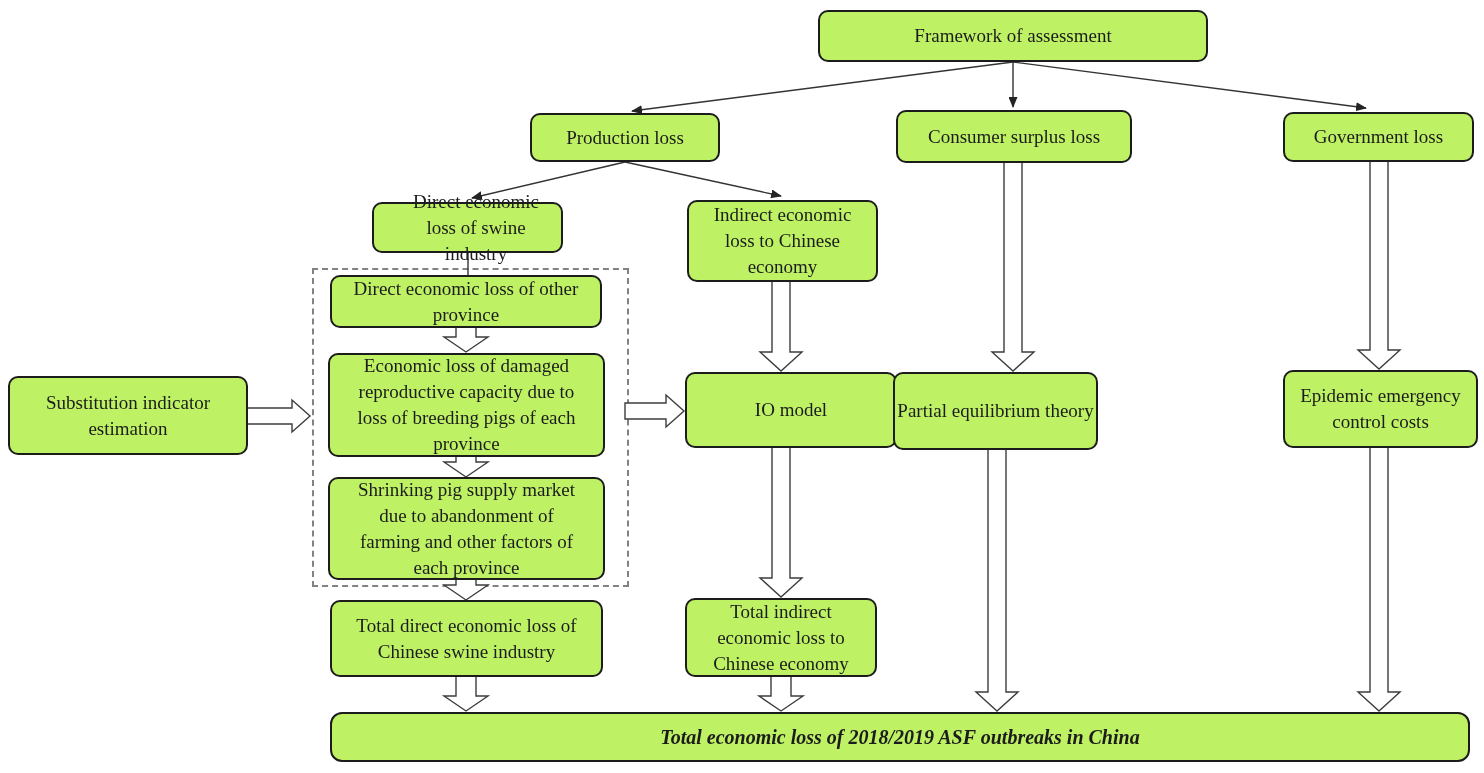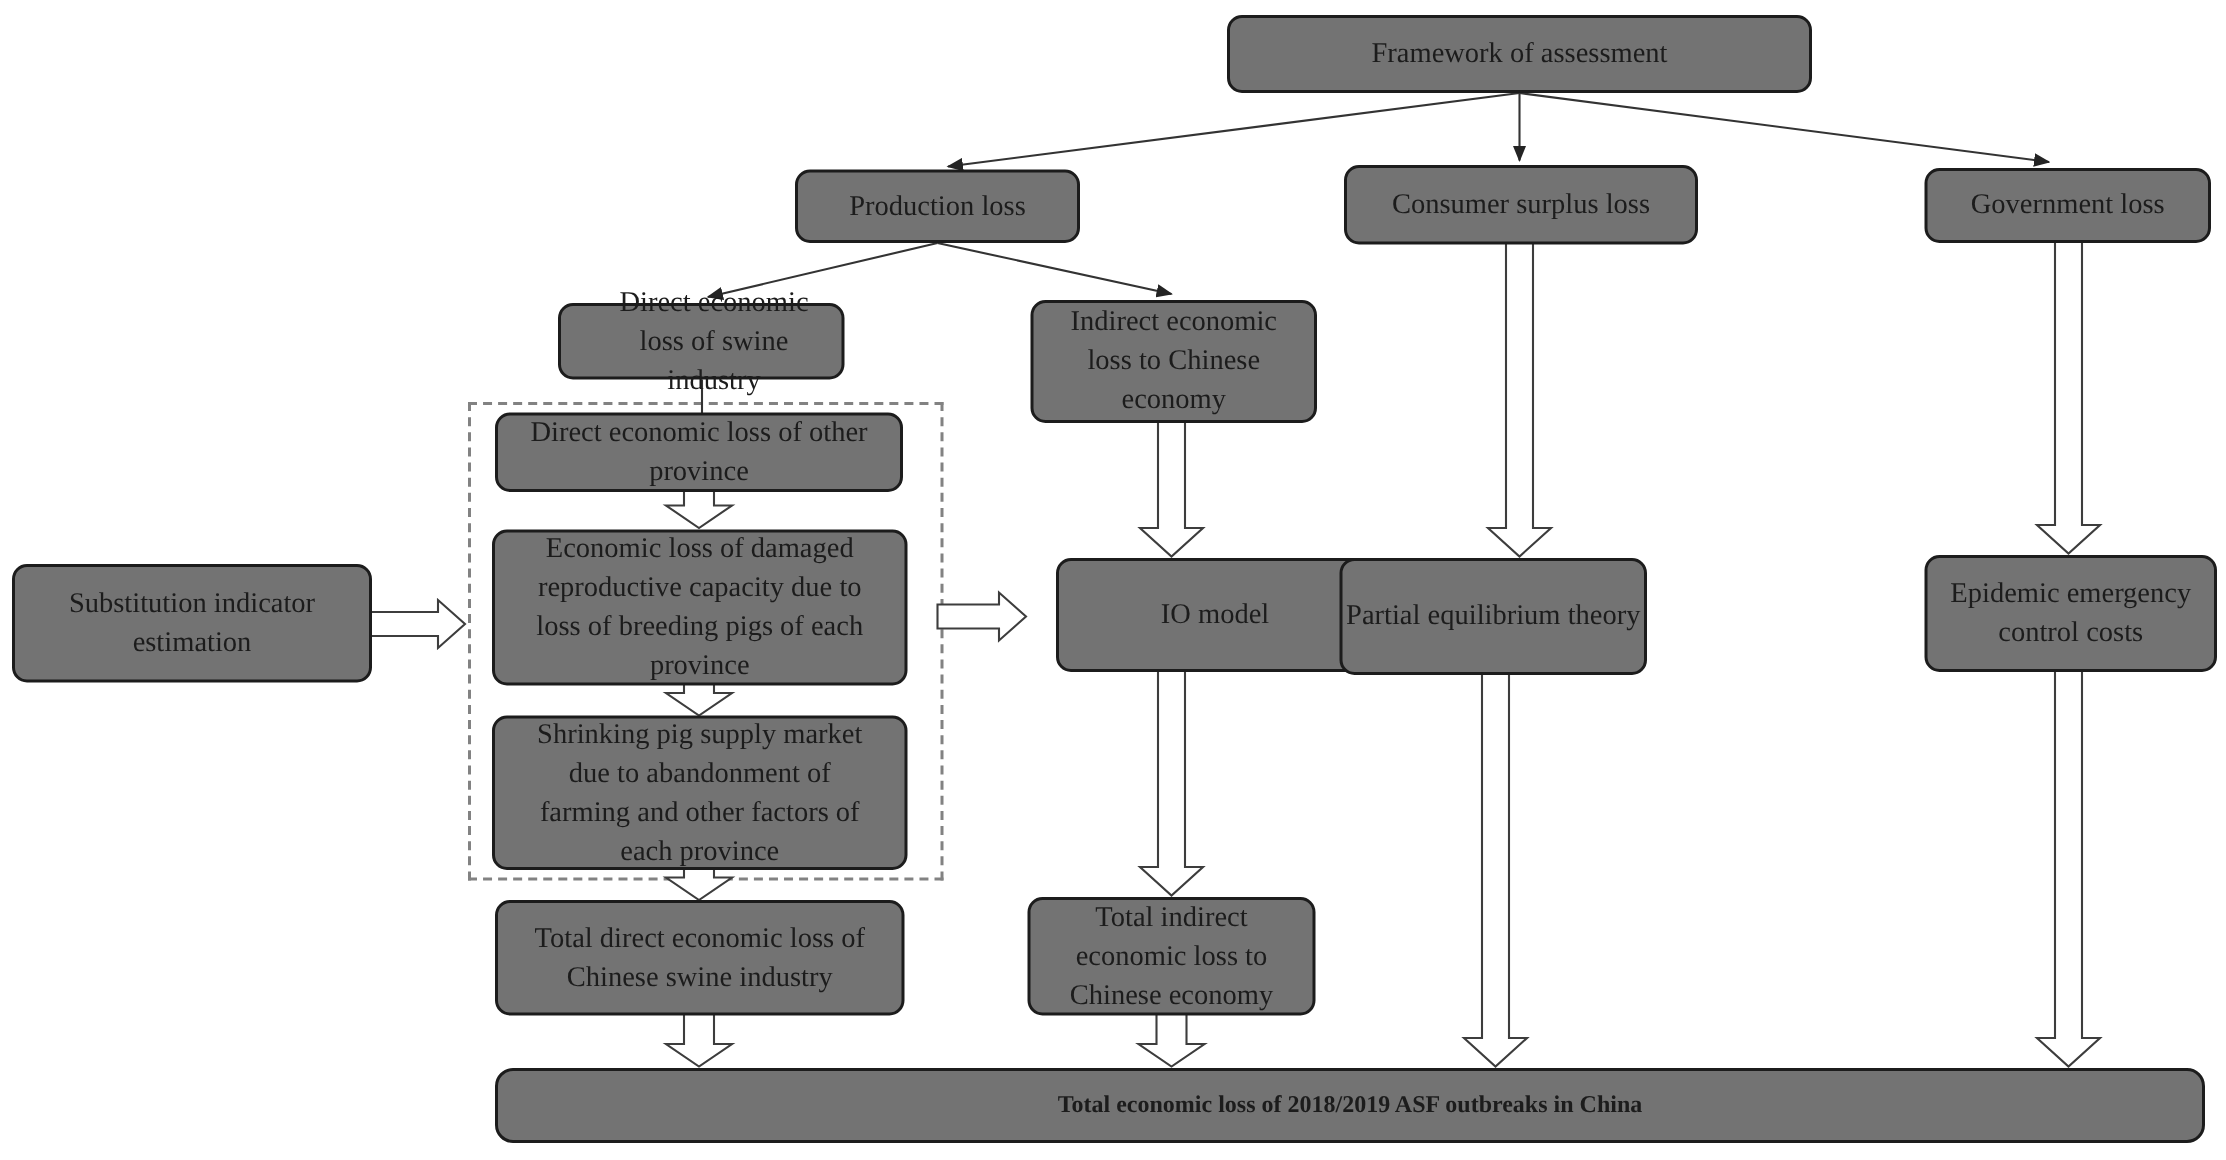--- a/index.html
+++ b/index.html
@@ -6,27 +6,27 @@
   .canvas{
     position:relative;width:1484px;height:773px;background:#fff;overflow:hidden;
     font-family:"Liberation Serif","DejaVu Serif",serif;color:#1c1c1c;
   }
   .edges{position:absolute;left:0;top:0;z-index:1;}
   .dashed-region{
     position:absolute;z-index:0;border:2px dashed #828282;background:transparent;
   }
   .node{
     position:absolute;z-index:2;box-sizing:border-box;
-    background:#737373;border:2.5px solid #1c1c1c;border-radius:10px;
+    background:#bef264;border:2.5px solid #1c1c1c;border-radius:10px;
     display:flex;align-items:center;justify-content:center;
     text-align:center;font-size:19px;line-height:26px;padding:0 8px;
   }
   .pad-lg{padding:0 19px;}
   .nowrap{white-space:nowrap;}
-  .final{font-weight:bold;font-size:16px;border-radius:12px;}
+  .final{font-weight:bold;font-size:20px;border-radius:12px;font-style:italic;}
 </style>
 </head>
 <body>
 
 <div class="canvas">
 
   <div class="dashed-region" style="left:312px;top:268px;width:313px;height:315px;"></div>
 
   <svg class="edges" width="1484" height="773" viewBox="0 0 1484 773">
     <defs>
@@ -89,21 +89,21 @@
   <div class="node" style="left:8px;top:376px;width:240px;height:79px;">Substitution indicator estimation</div>
 
   <div class="node" style="left:330px;top:275px;width:272px;height:53px;">Direct economic loss of other province</div>
 
   <div class="node pad-lg" style="left:328px;top:353px;width:277px;height:104px;">Economic loss of damaged reproductive capacity due to loss of breeding pigs of each province</div>
 
   <div class="node pad-lg" style="left:328px;top:477px;width:277px;height:103px;">Shrinking pig supply market due to abandonment of farming and other factors of each province</div>
 
   <div class="node" style="left:330px;top:600px;width:273px;height:77px;">Total direct economic loss of Chinese swine industry</div>
 
-  <div class="node" style="left:704px;top:372px;width:212px;height:76px;">IO model</div>
+  <div class="node" style="left:685px;top:372px;width:212px;height:76px;">IO model</div>
 
   <div class="node nowrap" style="left:893px;top:372px;width:205px;height:78px;">Partial equilibrium theory</div>
 
   <div class="node" style="left:685px;top:598px;width:192px;height:79px;">Total indirect economic loss to Chinese economy</div>
 
   <div class="node" style="left:1283px;top:370px;width:195px;height:78px;">Epidemic emergency control costs</div>
 
   <div class="node final" style="left:330px;top:712px;width:1140px;height:50px;">Total economic loss of 2018/2019 ASF outbreaks in China</div>
 
 </div>

